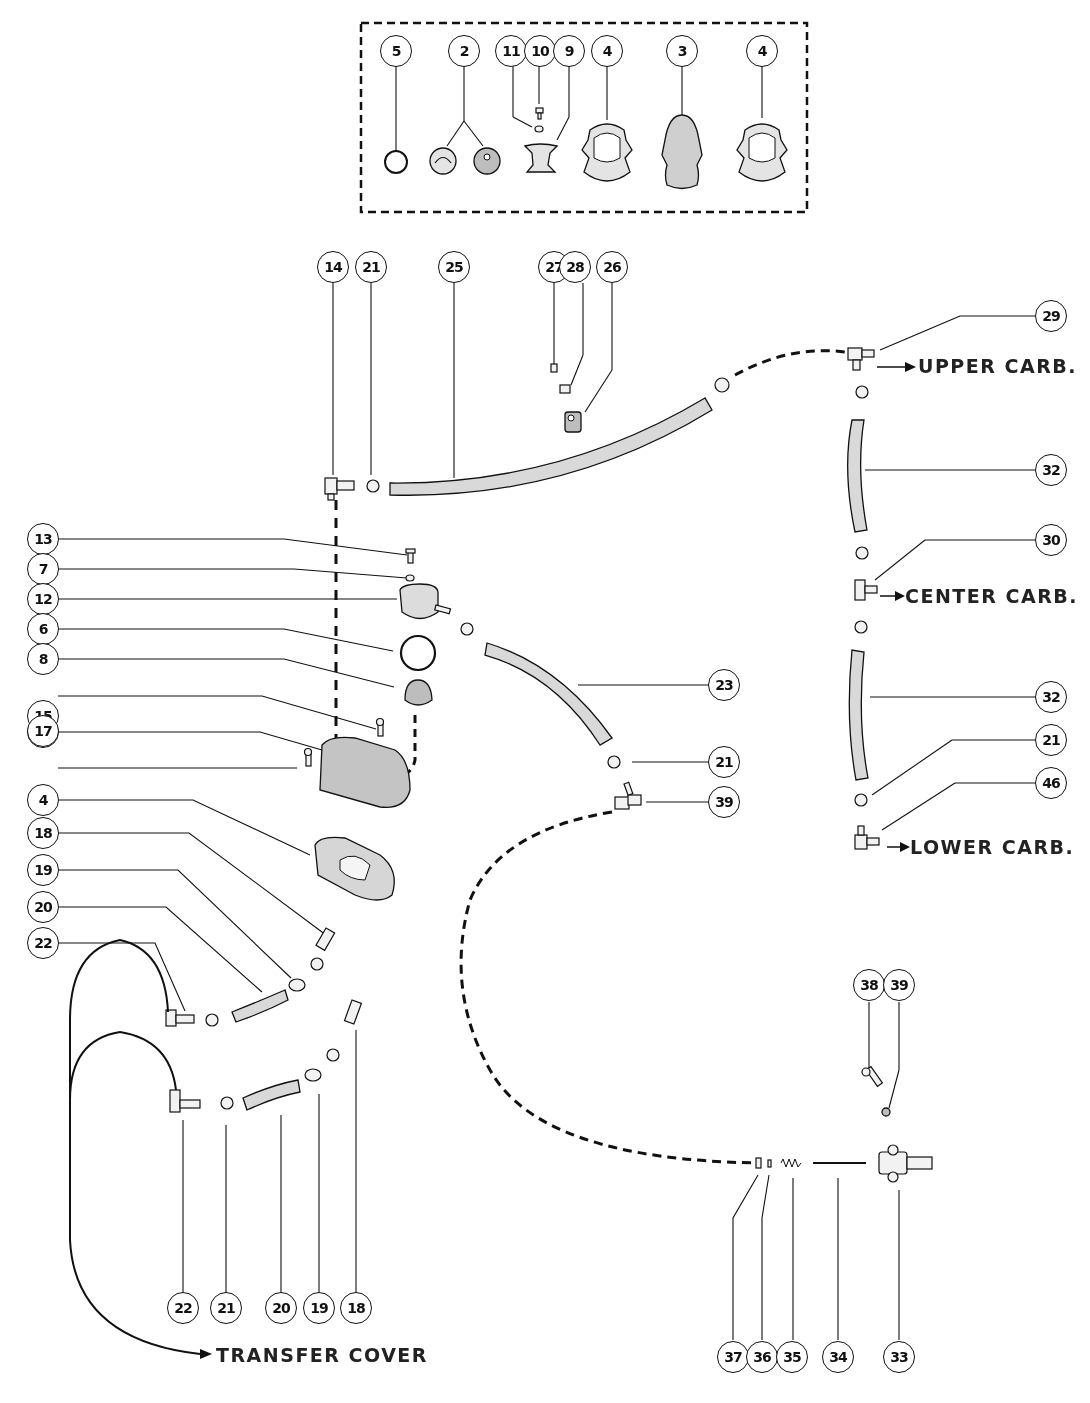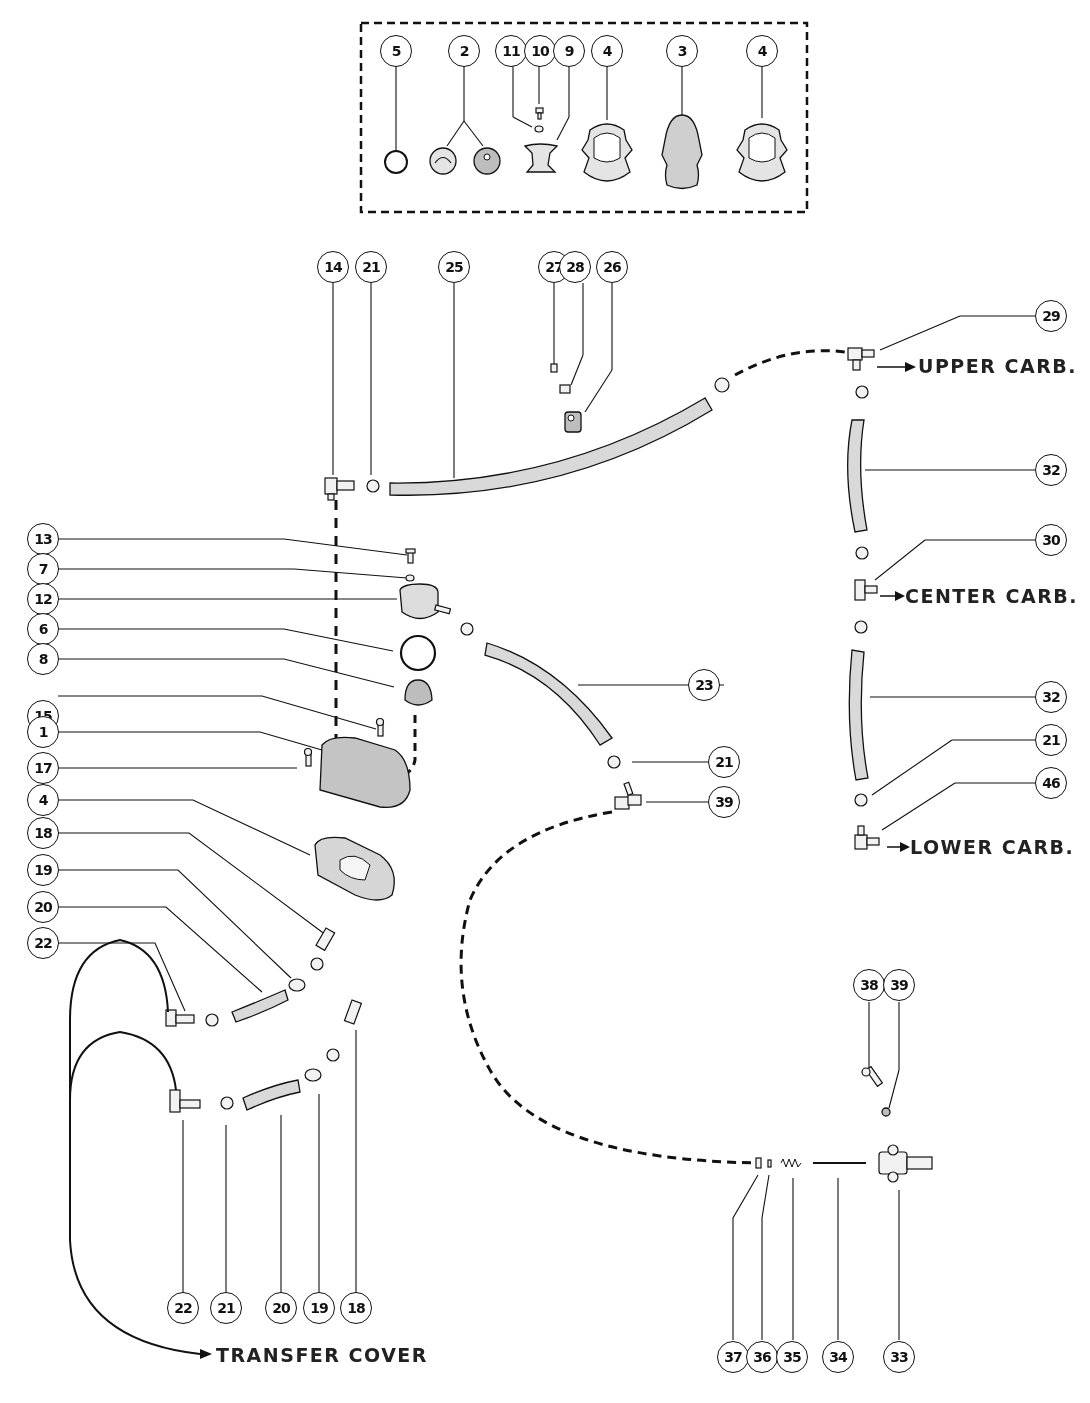--- a/index.html
+++ b/index.html
@@ -289,28 +289,28 @@
 <div class="co" style="left:1051px;top:740px">21</div>
 <div class="co" style="left:1051px;top:783px">46</div>
 
 <div class="co" style="left:43px;top:539px">13</div>
 <div class="co" style="left:43px;top:569px">7</div>
 <div class="co" style="left:43px;top:599px">12</div>
 <div class="co" style="left:43px;top:629px">6</div>
 <div class="co" style="left:43px;top:659px">8</div>
 <div class="co" style="left:43px;top:716px">15</div>
 <div class="co" style="left:43px;top:732px">1</div>
-<div class="co" style="left:43px;top:768px">17</div>
+<div class="co" style="left:43px;top:731px">17</div>
 <div class="co" style="left:43px;top:800px">4</div>
 <div class="co" style="left:43px;top:833px">18</div>
 <div class="co" style="left:43px;top:870px">19</div>
 <div class="co" style="left:43px;top:907px">20</div>
 <div class="co" style="left:43px;top:943px">22</div>
 
-<div class="co" style="left:704px;top:685px">23</div>
+<div class="co" style="left:724px;top:685px">23</div>
 <div class="co" style="left:724px;top:762px">21</div>
 <div class="co" style="left:724px;top:802px">39</div>
 
 <div class="co" style="left:183px;top:1308px">22</div>
 <div class="co" style="left:226px;top:1308px">21</div>
 <div class="co" style="left:281px;top:1308px">20</div>
 <div class="co" style="left:319px;top:1308px">19</div>
 <div class="co" style="left:356px;top:1308px">18</div>
 
 <div class="co" style="left:869px;top:985px">38</div>

